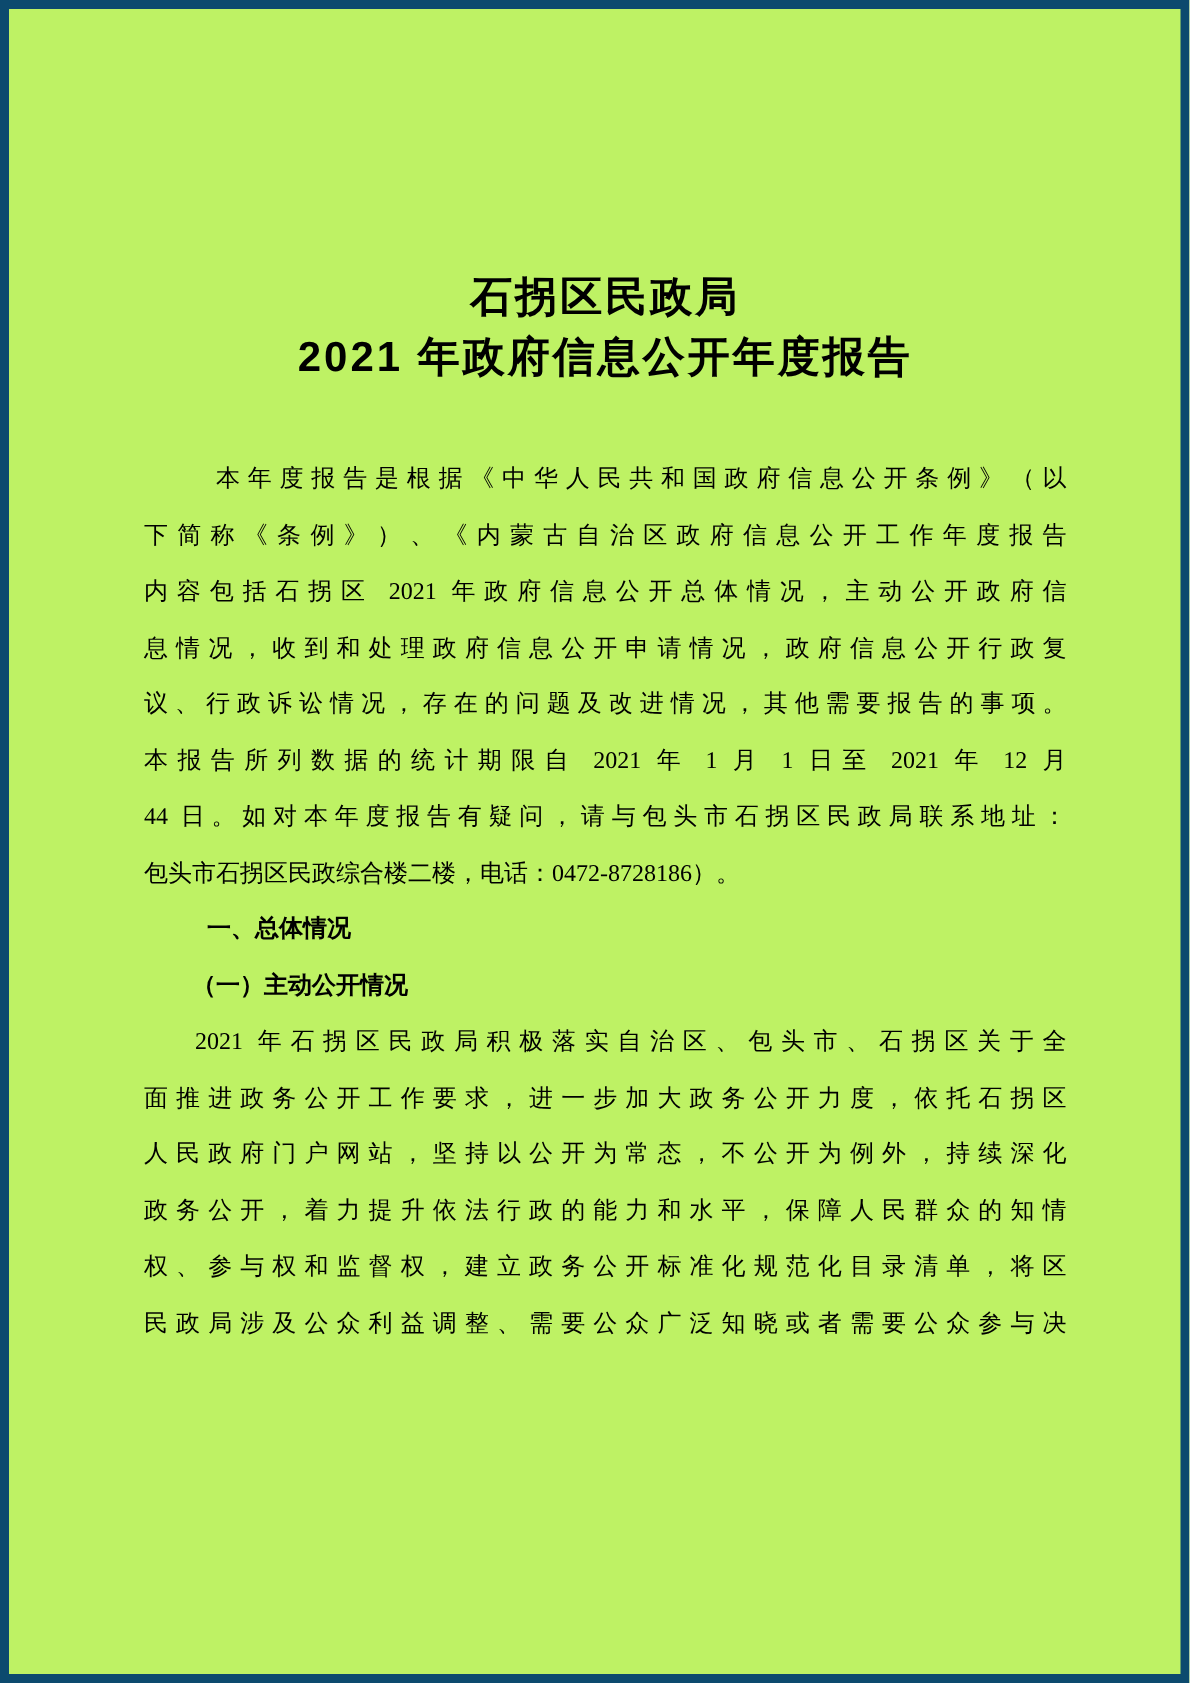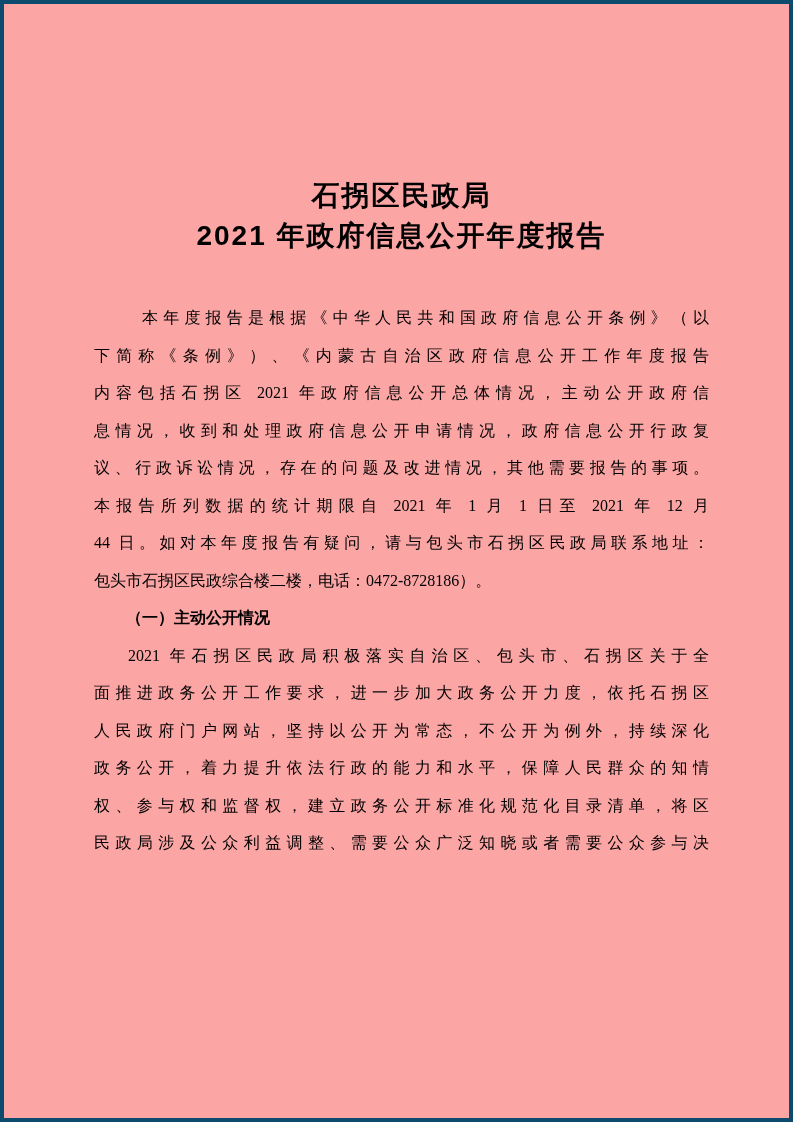--- a/index.html
+++ b/index.html
@@ -4,24 +4,24 @@
 <style>
   html, body {
     margin: 0;
     padding: 0;
     background: #ffffff;
   }
   .page {
     position: relative;
     width: 793px;
     height: 1122px;
-    background: #fca5a5;
+    background: #bef264;
     overflow: hidden;
     box-sizing: border-box;
-    border: 4px solid #0c4a6e;
+    border: 6px solid #0c4a6e;
   }
   .content {
     position: absolute;
     left: 90px;
     top: 0;
     width: 615px;
   }
   .doc-title {
     margin-top: 172px;
     text-align: center;
@@ -72,20 +72,21 @@
     </div>
     <div class="doc-body">
         <div class="line indent just">本年度报告是根据《中华人民共和国政府信息公开条例》（以</div>
         <div class="line plain just">下简称《条例》）、《内蒙古自治区政府信息公开工作年度报告</div>
         <div class="line plain just">内容包括石拐区 2021 年政府信息公开总体情况，主动公开政府信</div>
         <div class="line plain just">息情况，收到和处理政府信息公开申请情况，政府信息公开行政复</div>
         <div class="line plain just">议、行政诉讼情况，存在的问题及改进情况，其他需要报告的事项。</div>
         <div class="line plain just">本报告所列数据的统计期限自 2021 年 1 月 1 日至 2021 年 12 月</div>
         <div class="line plain just">44 日。如对本年度报告有疑问，请与包头市石拐区民政局联系地址：</div>
         <div class="line plain">包头市石拐区民政综合楼二楼，电话：0472-8728186）。</div>
+        <div class="line heading1">一、总体情况</div>
         <div class="line heading2">（一）主动公开情况</div>
         <div class="line indent-sm just">2021 年石拐区民政局积极落实自治区、包头市、石拐区关于全</div>
         <div class="line plain just">面推进政务公开工作要求，进一步加大政务公开力度，依托石拐区</div>
         <div class="line plain just">人民政府门户网站，坚持以公开为常态，不公开为例外，持续深化</div>
         <div class="line plain just">政务公开，着力提升依法行政的能力和水平，保障人民群众的知情</div>
         <div class="line plain just">权、参与权和监督权，建立政务公开标准化规范化目录清单，将区</div>
         <div class="line plain just">民政局涉及公众利益调整、需要公众广泛知晓或者需要公众参与决</div>
       </div>
   </div>
 </div>

